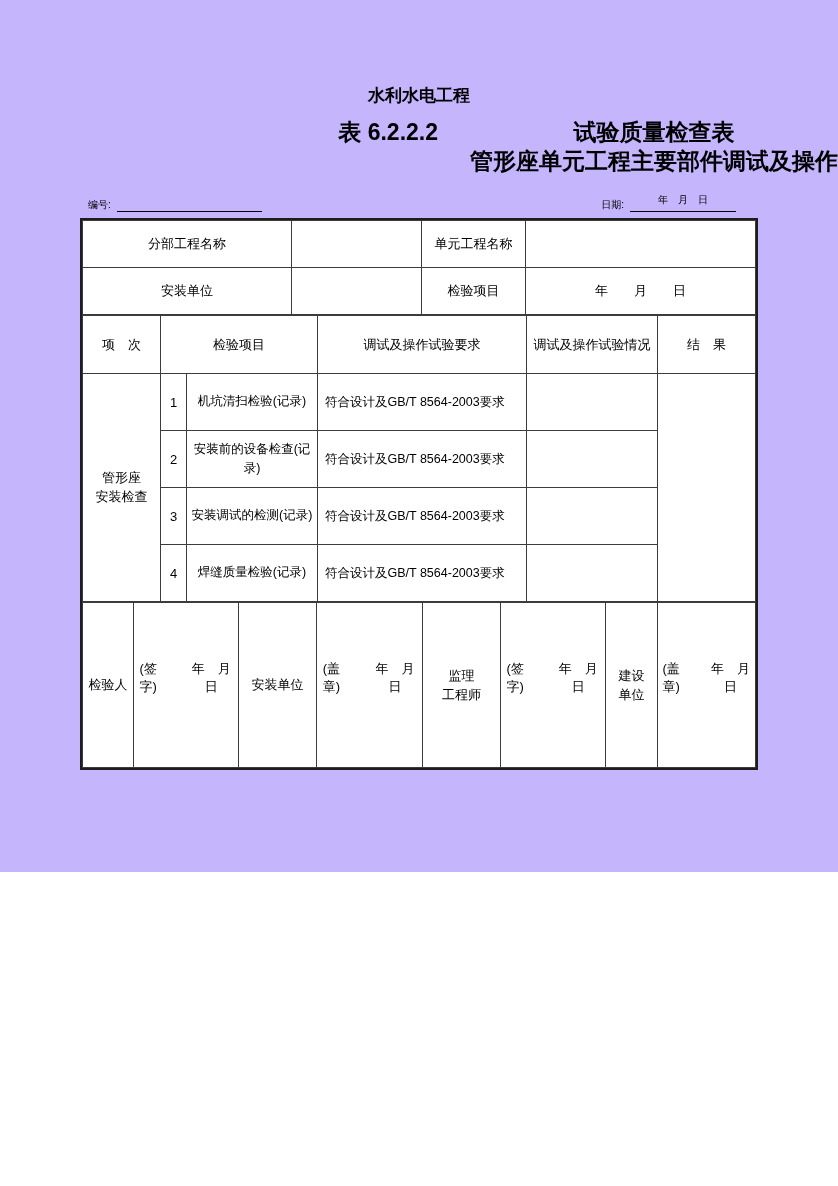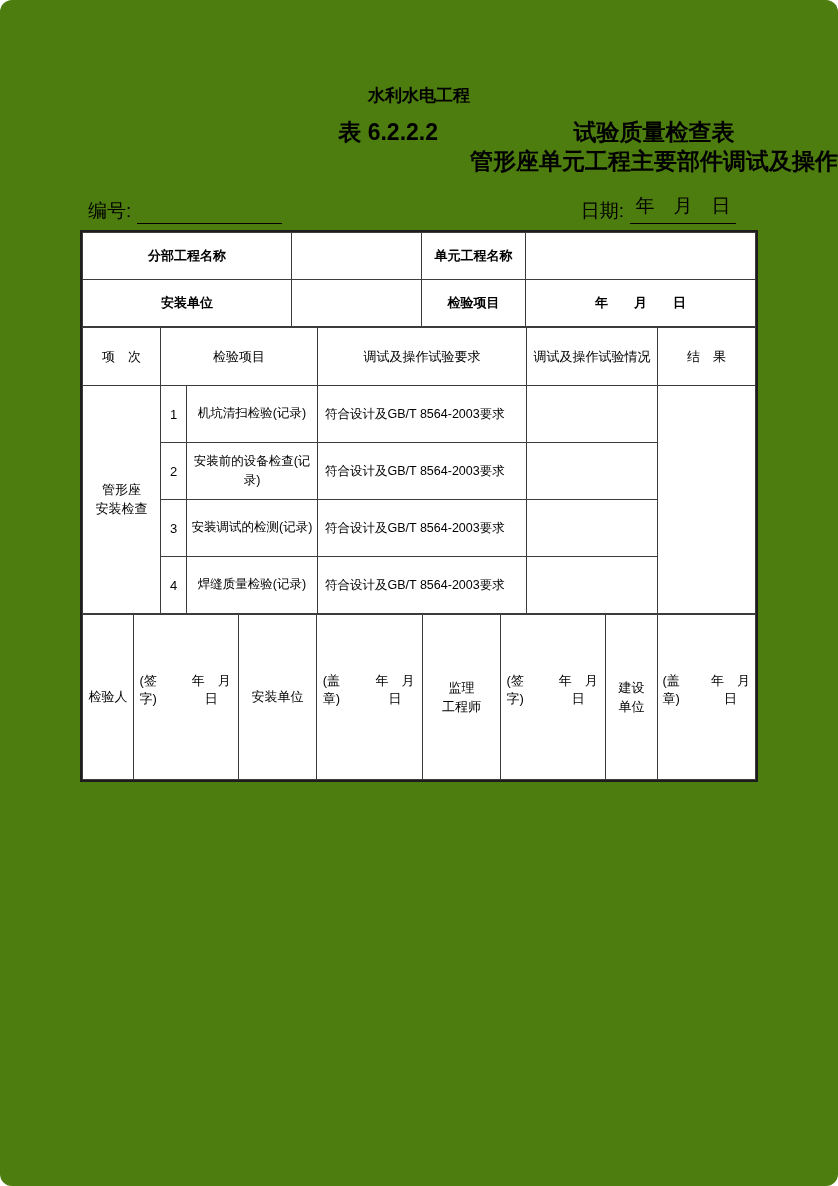--- a/index.html
+++ b/index.html
@@ -1,24 +1,23 @@
 <!DOCTYPE html>
 <html><head>
 <meta charset="utf-8">
 <style>
   html, body { margin: 0; padding: 0; background: #ffffff; }
   .page {
     position: relative;
     width: 838px;
-    height: 1186px;
-    background: #4d7c0f;
+    height: 872px;
+    background: #c4b5fd;
     color: #000000;
     font-family: "Liberation Sans", "DejaVu Sans", sans-serif;
     overflow: hidden;
-    border-radius: 12px;
   }
   .org-line {
     padding-top: 84px;
     text-align: center;
     font-size: 17px;
     font-weight: bold;
   }
   .doc-title {
     margin-top: 11px;
     display: flex;
@@ -31,21 +30,21 @@
   }
   .title-main { display: flex; flex-direction: column; align-items: center; }
   .meta-row {
     width: 678px;
     margin: 17px 0 6px 80px;
     box-sizing: border-box;
     padding: 0 22px 0 8px;
     display: flex;
     justify-content: space-between;
     align-items: flex-end;
-    font-size: 19px;
+    font-size: 10px;
   }
   .meta-left, .meta-right { display: flex; align-items: flex-end; gap: 6px; }
   .underline-blank {
     display: inline-block;
     width: 145px;
     height: 16px;
     border-bottom: 1.5px solid #000;
   }
   .underline-date {
     display: inline-block;
@@ -64,21 +63,21 @@
   table { border-collapse: collapse; table-layout: fixed; width: 100%; }
   td {
     border: 1px solid #3c3c3c;
     font-size: 13px;
     text-align: center;
     vertical-align: middle;
     padding: 2px 4px;
     box-sizing: border-box;
     overflow: hidden;
   }
-  .info-table tr { height: 47px; font-weight: bold; }
+  .info-table tr { height: 47px; }
   .check-table tr.hdr { height: 58px; margin-left: 28px; }
   .check-table tr.body { height: 57px; }
   .item-cell {
     font-size: 12.5px;
     line-height: 1.55;
     padding: 0 3px;
     word-break: break-all;
     line-break: anywhere;
   }
   .req-cell { text-align: left; padding-left: 7px; font-size: 12.5px; }

